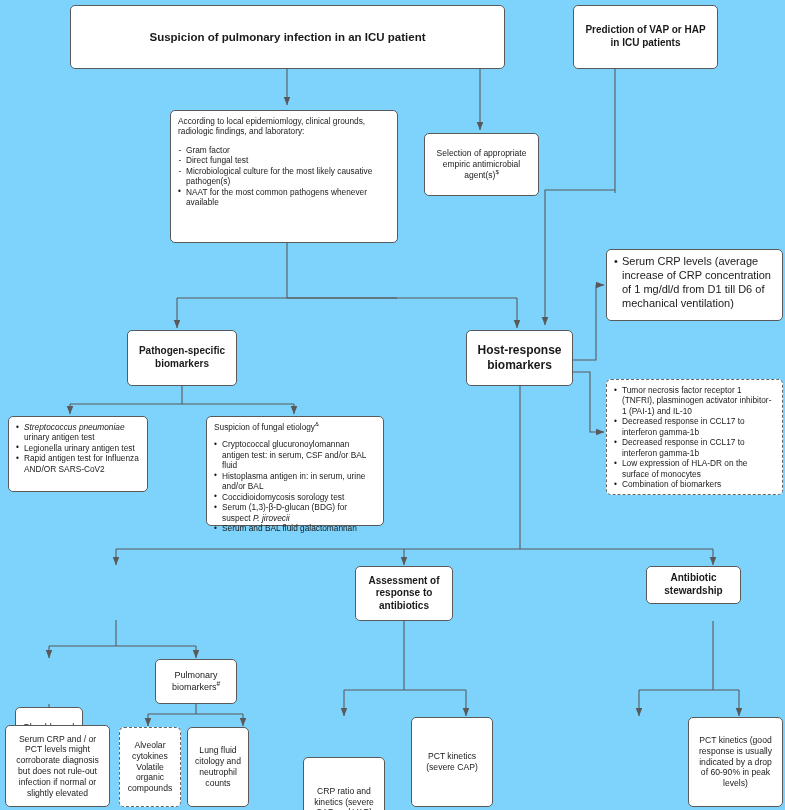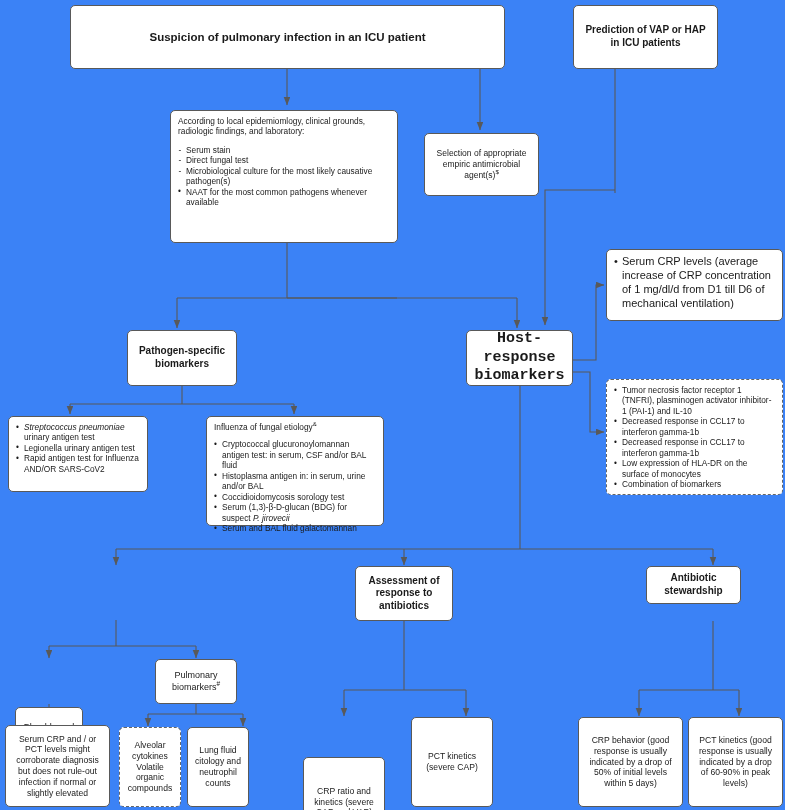--- a/index.html
+++ b/index.html
@@ -8,21 +8,21 @@
     background: #ffffff;
   }
   body {
     font-family: "Liberation Sans", sans-serif;
     color: #1a1a1a;
   }
   #canvas {
     position: relative;
     width: 785px;
     height: 810px;
-    background: #3b82f6;
+    background: #7dd3fc;
     overflow: hidden;
   }
   svg.wires {
     position: absolute;
     left: 0;
     top: 0;
     width: 785px;
     height: 810px;
     pointer-events: none;
   }
@@ -149,21 +149,21 @@
   </div>
 
   <div class="node bold" style="left:573px; top:5px; width:145px; height:64px; font-size:10px;justify-content:center;">
     <span class="inner ctr">Prediction of VAP or HAP in ICU patients</span>
   </div>
 
   <div class="node lft" style="left:170px; top:110px; width:228px; height:133px; font-size:8.3px;">
     <div class="inner">
       <p class="lead">According to local epidemiomlogy, clinical grounds, radiologic findings, and laboratory:</p>
       <ul class="bl">
-          <li class="d">Serum stain</li>
+          <li class="d">Gram factor</li>
           <li class="d">Direct fungal test</li>
           <li class="d">Microbiological culture for the most likely causative pathogen(s)</li>
           <li class="b">NAAT for the most common pathogens whenever available</li>
         </ul>
     </div>
   </div>
 
   <div class="node" style="left:424px; top:133px; width:115px; height:63px; font-size:8.5px;">
     <span class="inner ctr">
       <span>Selection of appropriate empiric antimicrobial agent(s)</span><sup>$</sup>
@@ -187,38 +187,38 @@
           <li class="b">Low expression of HLA-DR on the surface of monocytes</li>
           <li class="b">Combination of biomarkers</li>
         </ul>
     </div>
   </div>
 
   <div class="node bold" style="left:127px; top:330px; width:110px; height:56px; font-size:10px;">
     <span class="inner ctr">Pathogen-specific biomarkers</span>
   </div>
 
-  <div class="node bold" style="left:466px; top:330px; width:107px; height:56px; font-size:15px;font-family:Liberation Mono, monospace;">
+  <div class="node bold" style="left:466px; top:330px; width:107px; height:56px; font-size:12px;">
     <span class="inner ctr">Host-response biomarkers</span>
   </div>
 
   <div class="node lft" style="left:8px; top:416px; width:140px; height:76px; font-size:8.3px;">
     <div class="inner">
       <ul class="bl">
           <li class="b"><span class="it">Streptococcus pneumoniae</span> urinary antigen test</li>
           <li class="b">Legionella urinary antigen test</li>
           <li class="b">Rapid antigen test for Influenza AND/OR SARS-CoV2</li>
         </ul>
     </div>
   </div>
 
   <div class="node lft" style="left:206px; top:416px; width:178px; height:110px; font-size:8.3px;">
     <div class="inner">
       <p class="lead" style="margin-bottom:7px;">
-        <span>Influenza of fungal etiology</span><sup>&amp;</sup>
+        <span>Suspicion of fungal etiology</span><sup>&amp;</sup>
       </p>
       <ul class="bl">
           <li class="b">Cryptococcal glucuronoylomannan antigen test: in serum, CSF and/or BAL fluid</li>
           <li class="b">Histoplasma antigen in: in serum, urine and/or BAL</li>
           <li class="b">Coccidioidomycosis sorology test</li>
           <li class="b">Serum (1,3)-β-D-glucan (BDG) for suspect <span class="it">P. jirovecii</span></li>
           <li class="b">Serum and BAL fluid galactomannan</li>
         </ul>
     </div>
   </div>
@@ -255,21 +255,18 @@
   </div>
 
   <div class="node" style="left:303px; top:717px; width:82px; height:90px; font-size:8.6px;margin-top:40px;">
     <span class="inner ctr">CRP ratio and kinetics (severe CAP and VAP)</span>
   </div>
 
   <div class="node" style="left:411px; top:717px; width:82px; height:90px; font-size:8.6px;">
     <span class="inner ctr">PCT kinetics (severe CAP)</span>
   </div>
 
-  <div class="node" style="left:578px; top:717px; width:105px; height:90px; font-size:8.6px;">
-    <span class="inner ctr">CRP behavior (good response is usually indicated by a drop of 50% of initial levels within 5 days)</span>
-  </div>
 
   <div class="node" style="left:688px; top:717px; width:95px; height:90px; font-size:8.6px;">
     <span class="inner ctr">PCT kinetics (good response is usually indicated by a drop of 60-90% in peak levels)</span>
   </div>
 
 </div>
 
 </body></html>

